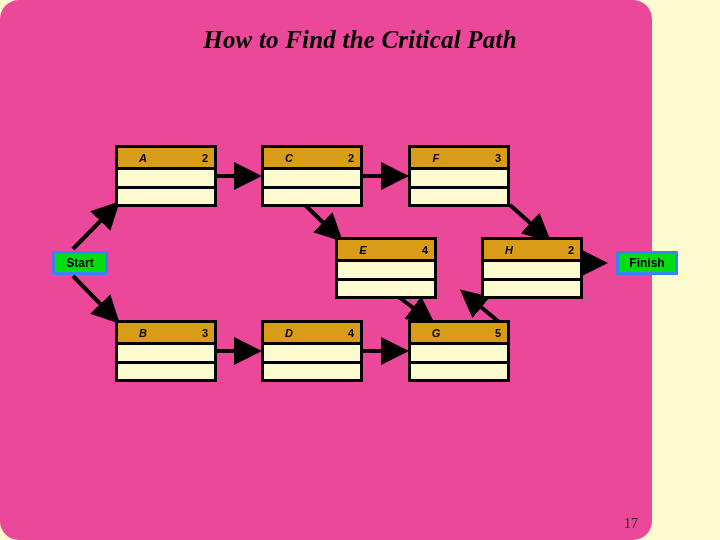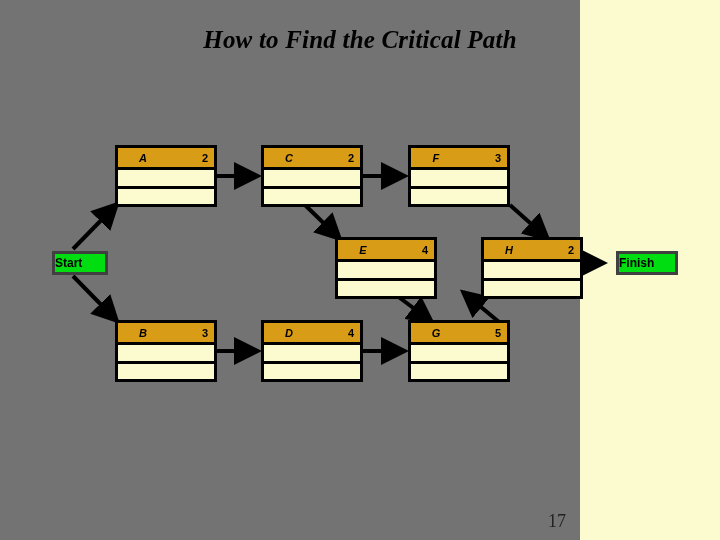--- a/index.html
+++ b/index.html
@@ -8,23 +8,24 @@
   }
   body {
     width: 720px;
     height: 540px;
     background: #FCFBCF;
     font-family: "Liberation Sans", sans-serif;
     overflow: hidden;
   }
   #slide {
     position: relative;
-    width: 580px;
+    width: 652px;
     height: 540px;
-    background: #737373;
+    background: #ec4899;
+    border-radius: 19px;
   }
   #slide-title {
     position: absolute;
     left: 0;
     top: 26px;
     width: 720px;
     text-align: center;
     font-family: "Liberation Serif", "DejaVu Serif", serif;
     font-weight: bold;
     font-style: italic;
@@ -82,25 +83,25 @@
     background: #FCFBCF;
   }
   .node-row.mid {
     border-bottom: 3px solid #000000;
   }
 
   
   .terminator {
     position: absolute;
     background: #00DD11;
-    border: 3px solid #404040;
+    border: 3px solid #3b82f6;
     box-sizing: border-box;
     display: flex;
     align-items: center;
-    justify-content: flex-start;
+    justify-content: center;
     font-size: 12px;
     font-weight: bold;
     color: #000000;
     height: 24px;
     font-family: "Liberation Sans", sans-serif;
   }
 
   
   #arrows {
     position: absolute;
@@ -108,21 +109,21 @@
     top: 0;
     width: 720px;
     height: 540px;
     pointer-events: none;
   }
 
   #page-number {
     position: absolute;
     right: 14px;
     bottom: 8px;
-    font-size: 18px;
+    font-size: 14px;
     color: #222222;
     font-family: "Liberation Serif", serif;
   }
 </style>
 </head>
 <body>
 
 <div id="slide">
 
   <div id="slide-title">How to Find the Critical Path</div>

